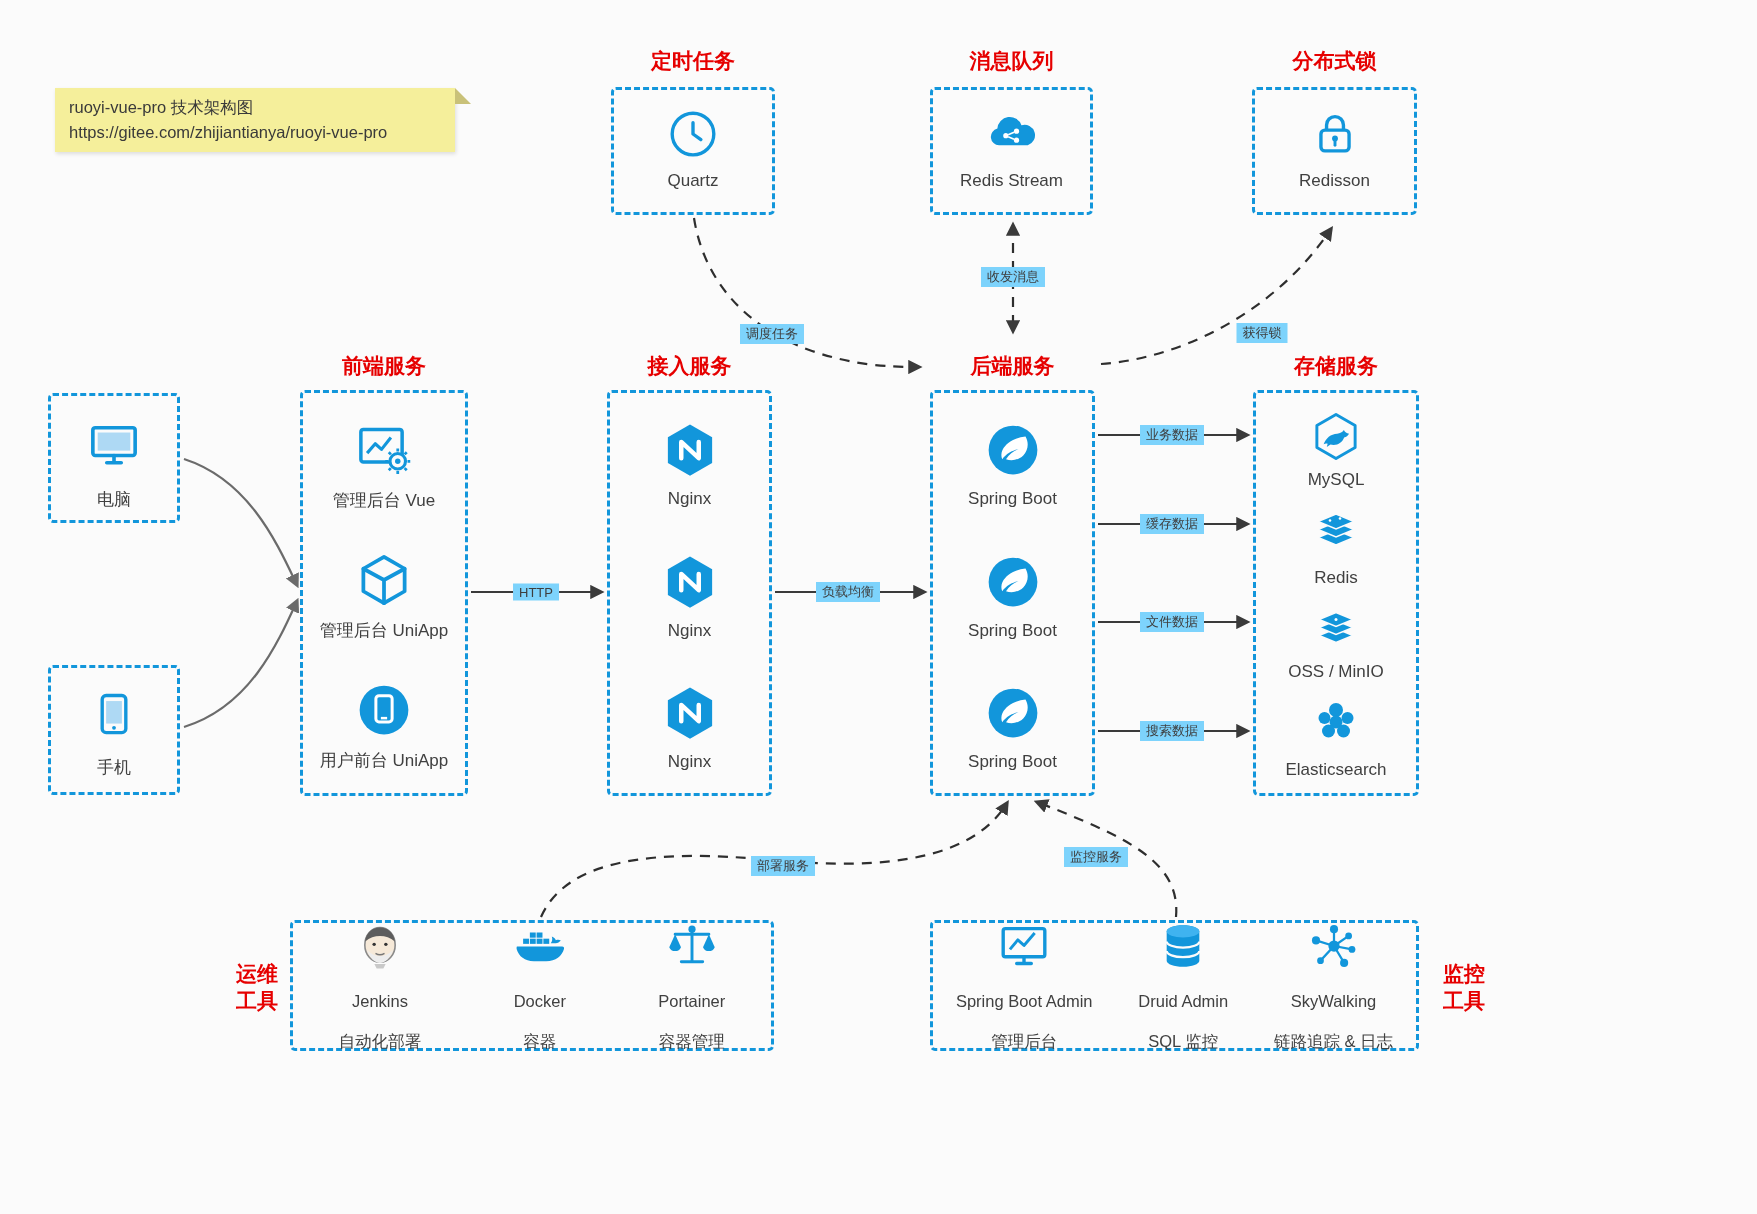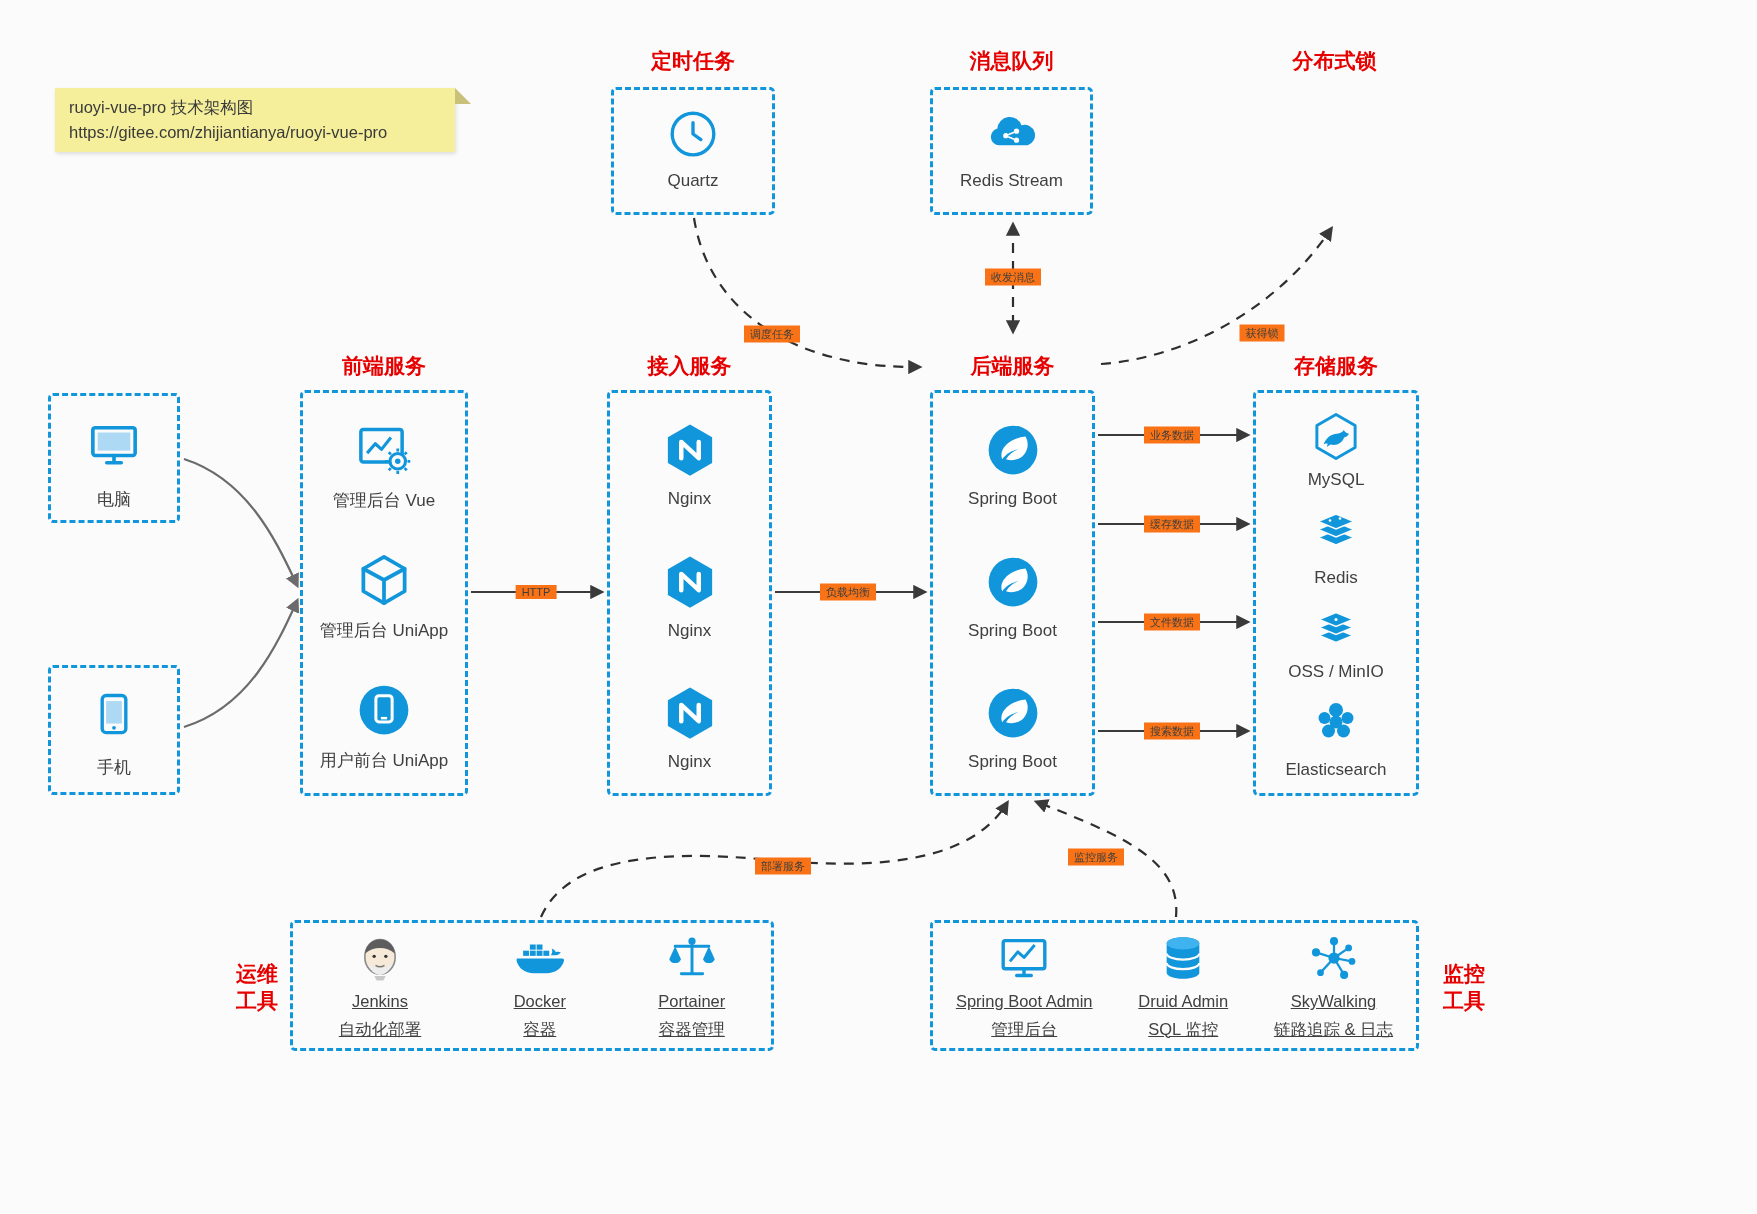--- a/index.html
+++ b/index.html
@@ -13,38 +13,38 @@
 
   .tbox { flex-direction:column; align-items:center; padding-top:17px; gap:10px; }
   .client-box { flex-direction:column; align-items:center; padding-top:19px; gap:15px; }
 
   .svc-col { flex-direction:column; align-items:center; justify-content:space-between; padding:27px 0 21px; }
   .store-col { flex-direction:column; align-items:center; justify-content:space-between; padding:17px 0 13px; }
 
   .tool-box { flex-direction:row; align-items:center; justify-content:space-around; }
 
   .node { display:flex; flex-direction:column; align-items:center; gap:9px; }
-  .tool-node { display:flex; flex-direction:column; align-items:center; gap:5px; text-align:right;text-decoration:underline; }
+  .tool-node { display:flex; flex-direction:column; align-items:center; gap:17px; text-align:right; }
 
   .icon { display:block; }
   .icon svg { display:block; width:100%; height:100%; }
   .i54 { width:54px; height:54px; }
   .i58 { width:58px; height:58px; }
   .i60 { width:60px; height:60px; }
   .i48 { width:48px; height:48px; }
 
   .nlabel { font-size:17px; color:#404040; white-space:nowrap; }
   .tl { font-size:16.5px; color:#404040; line-height:1.35; white-space:nowrap; }
 
   .col-title { position:absolute; text-align:center; color:#e60000; font-weight:bold; font-size:21px; white-space:nowrap; }
   .side-title { position:absolute; color:#e60000; font-weight:bold; font-size:21px; line-height:27px; text-align:center; }
   .side-title span { display:block; }
 
-  .elabel { position:absolute; transform:translate(-50%,-50%); background:#f97316; padding:1px 6px;
-            font-size:11px; color:#3e3e3e; white-space:nowrap; }
+  .elabel { position:absolute; transform:translate(-50%,-50%); background:#7dd3fc; padding:1px 6px;
+            font-size:13px; color:#3e3e3e; white-space:nowrap; }
 
   .note { position:absolute; left:55px; top:88px; width:400px; height:64px; background:#f5ef9b;
           padding:7px 0 0 14px; box-shadow:1px 2px 4px rgba(0,0,0,.12); }
   .note::after { content:""; position:absolute; top:0; right:-16px; width:0; height:0;
                  border-top:16px solid #fbfbfb; border-left:16px solid #c9c179; }
   .note div { font-size:16.5px; line-height:25px; color:#3a3a3a; white-space:nowrap; }
 </style>
 </head>
 <body>
 
@@ -104,20 +104,31 @@
             <circle cx="18.5" cy="25.5" r="2.3"></circle>
             <circle cx="28" cy="21.5" r="2.3"></circle>
             <circle cx="28" cy="29.5" r="2.3"></circle>
           </g>
         <path d="M20.6 24.6l5.2-2.2M20.6 26.4l5.2 2.2" stroke="#fff" stroke-width="1.5"></path>
       </svg>
     </span>
     <span class="nlabel">Redis Stream</span>
   </div>
 
+  <div class="dbox tbox" style="left:1252px;top:87px;width:165px;height:128px">
+    <span class="icon i54">
+      <svg viewBox="0 0 48 48">
+          <path d="M16.5 20.5v-4.5a7.5 7.5 0 0 1 15 0v4.5" fill="none" stroke="#1296db" stroke-width="3"></path>
+          <rect x="11.5" y="20.5" width="25" height="18.5" rx="3.5" fill="none" stroke="#1296db" stroke-width="3"></rect>
+          <circle cx="24" cy="28" r="2.6" fill="#1296db"></circle>
+          <path d="M24 29.5V34" stroke="#1296db" stroke-width="2.6" stroke-linecap="round"></path>
+        </svg>
+    </span>
+    <span class="nlabel">Redisson</span>
+  </div>
 
   <div class="dbox client-box" style="left:48px;top:393px;width:132px;height:130px">
     <span class="icon i58">
       <svg viewBox="0 0 48 48">
           <rect x="6.5" y="10.5" width="35" height="23" rx="2" fill="none" stroke="#1296db" stroke-width="3"></rect>
           <rect x="10.5" y="14.5" width="27" height="15" fill="#aed9f4"></rect>
           <path d="M18 39.5h12M24 33.5v5" stroke="#1296db" stroke-width="3" stroke-linecap="round"></path>
         </svg>
     </span>
     <span class="nlabel">电脑</span>

